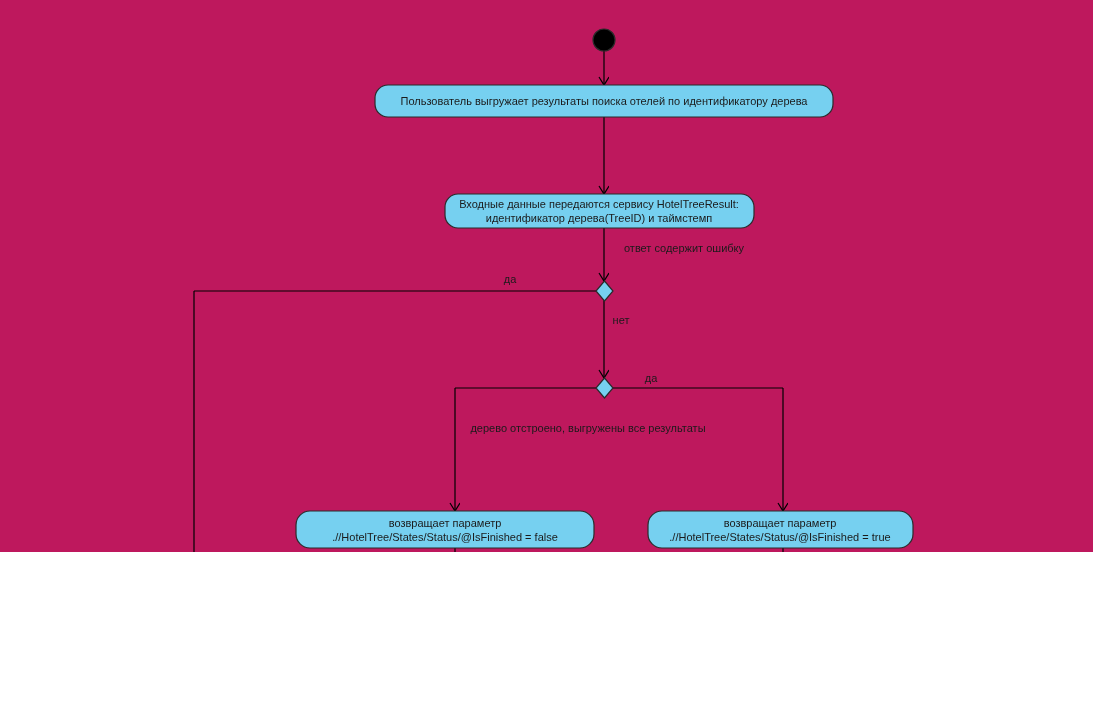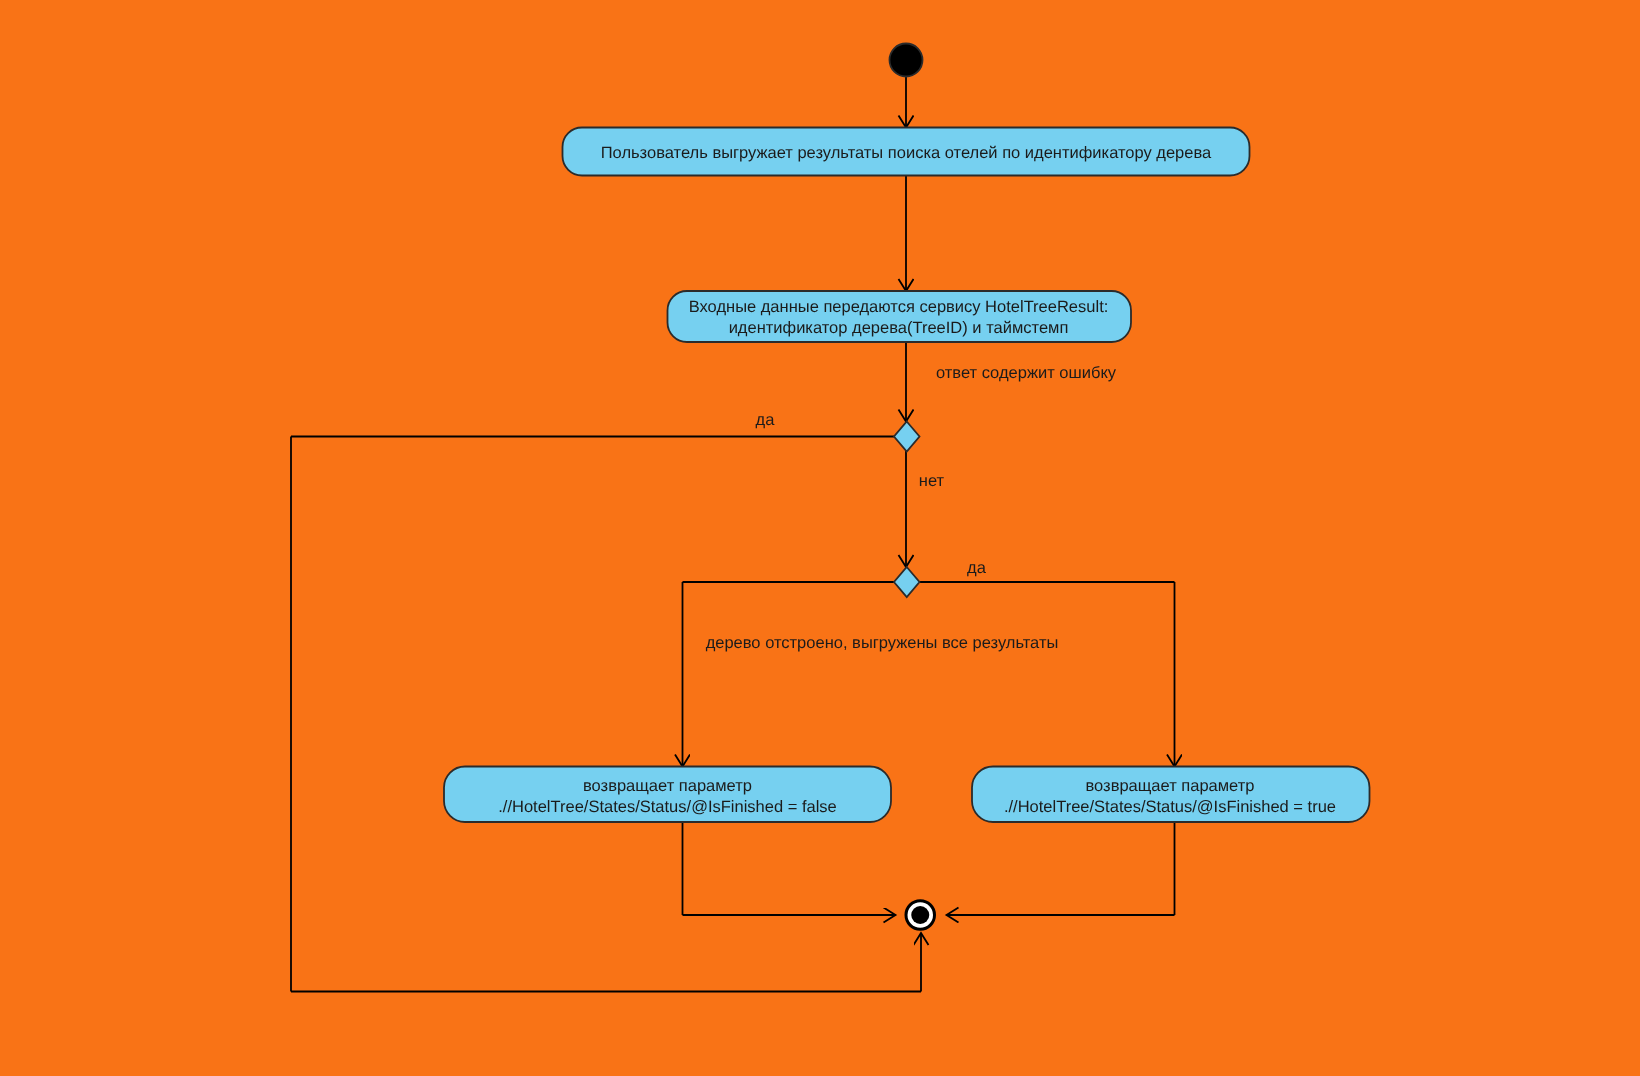--- a/index.html
+++ b/index.html
@@ -3,22 +3,22 @@
 <meta charset="utf-8">
 <style>
   html, body {
     margin: 0;
     padding: 0;
     background: #ffffff;
   }
   #canvas {
     position: relative;
     width: 1093px;
-    height: 717px;
-    background: #f97316;
+    height: 552px;
+    background: #be185d;
     font-family: "Liberation Sans", sans-serif;
     overflow: hidden;
   }
   #diagram-svg {
     position: absolute;
     top: 0;
     left: 0;
     width: 1093px;
     height: 717px;
   }

